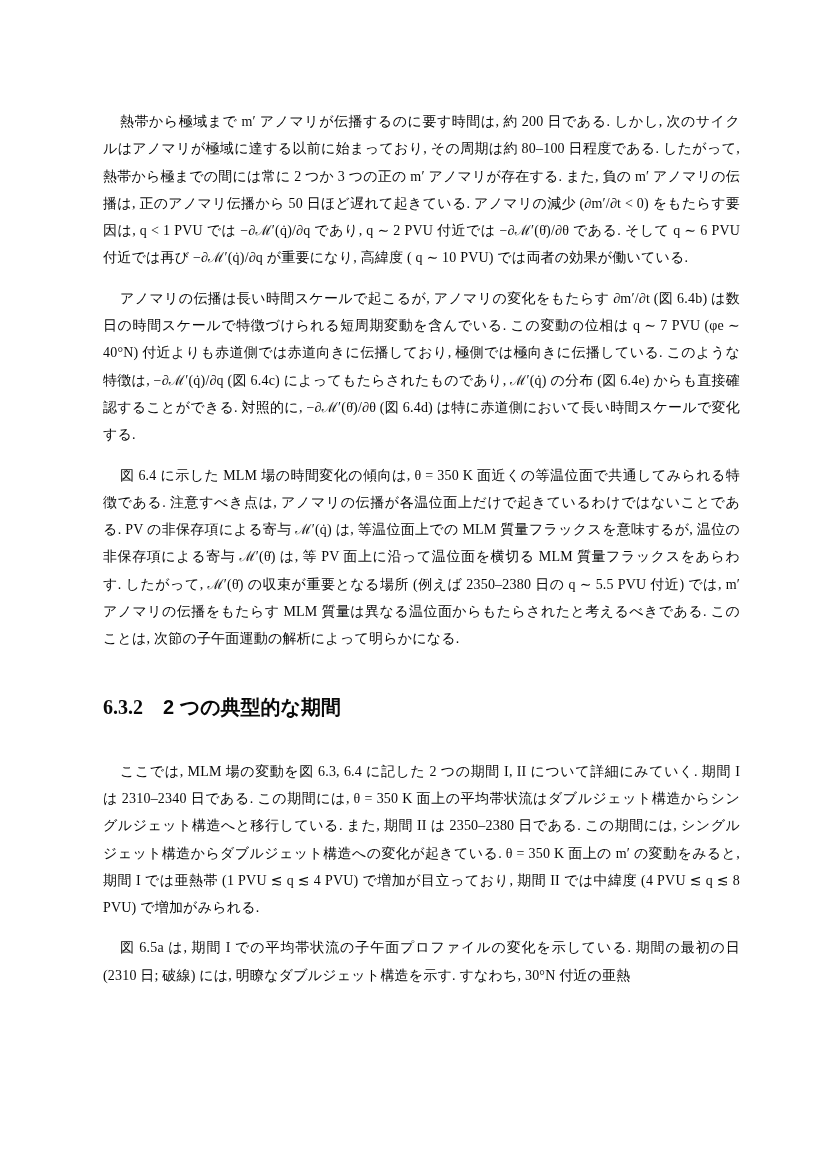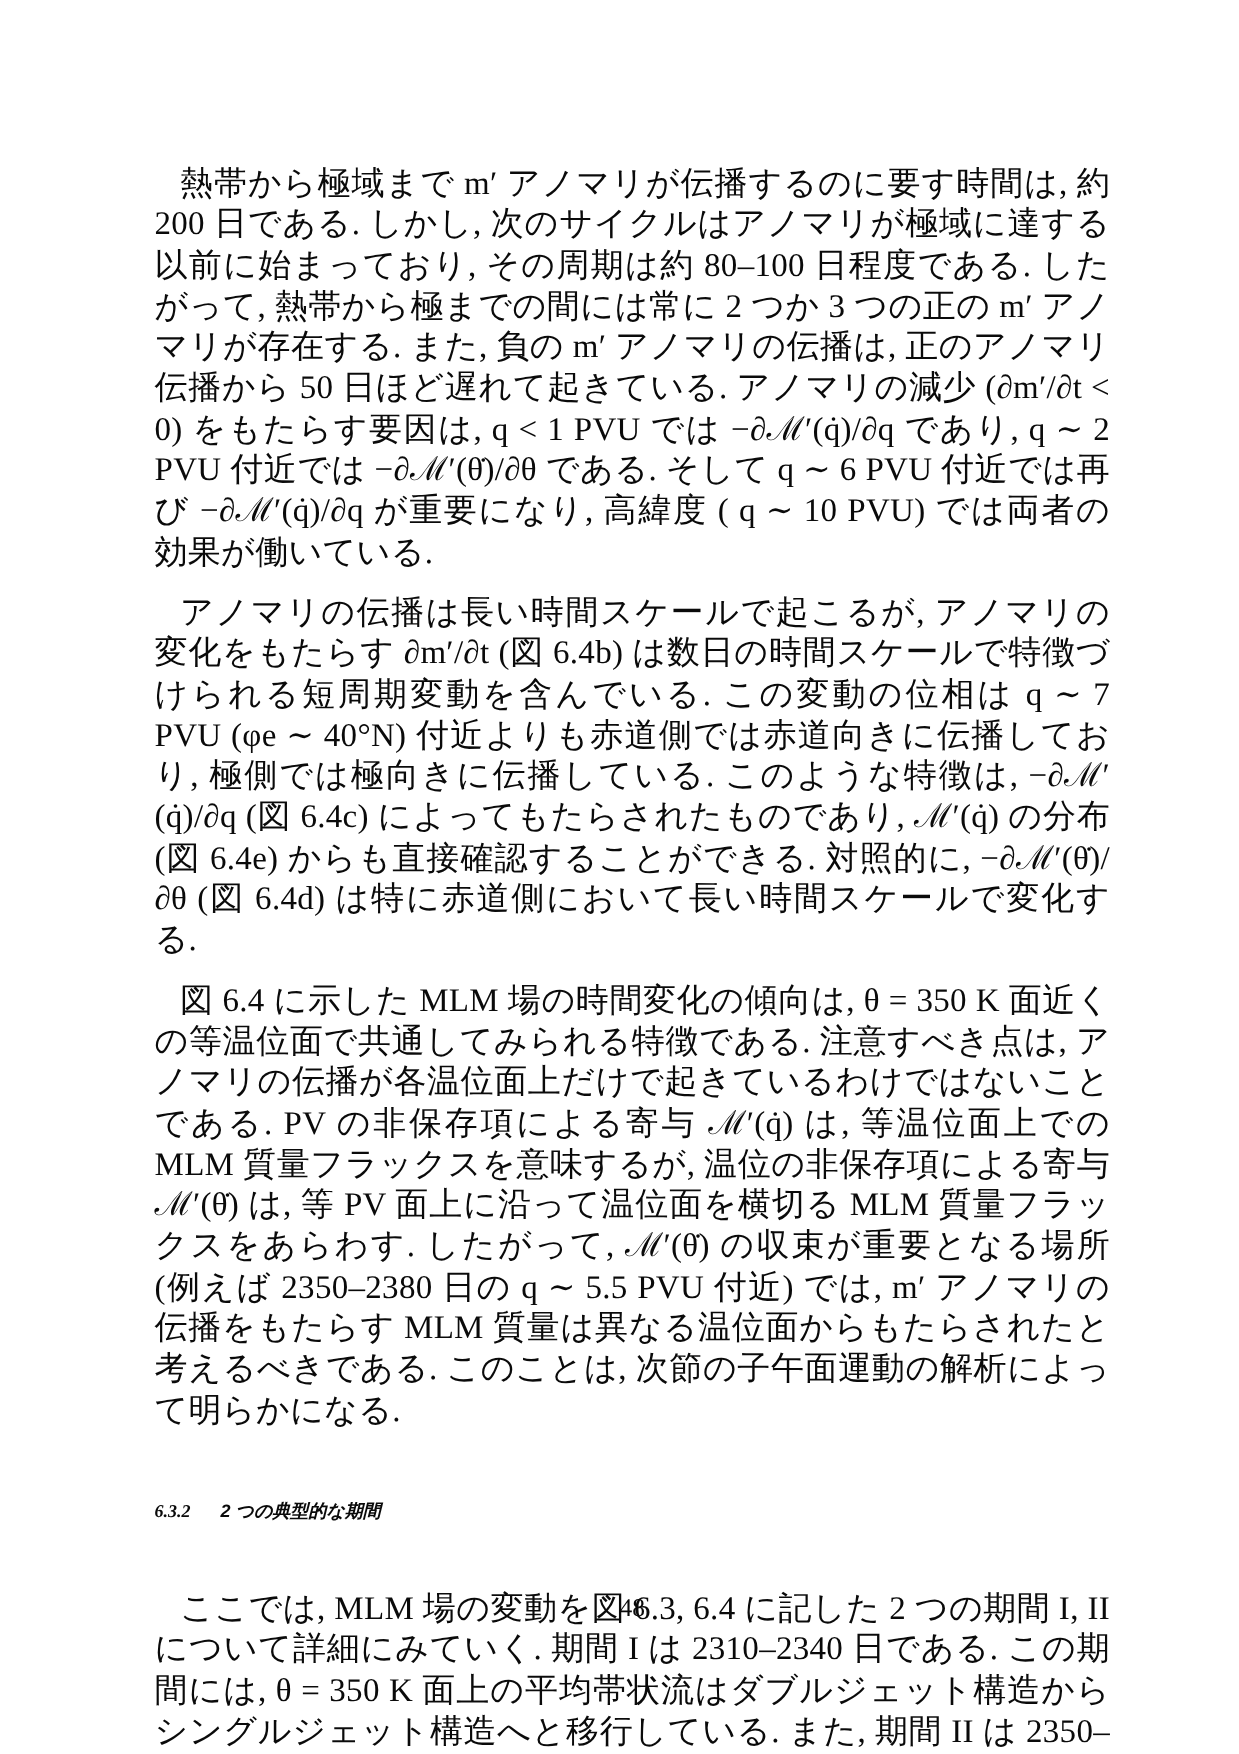--- a/index.html
+++ b/index.html
@@ -16,32 +16,31 @@
     font-family: "Liberation Serif", "DejaVu Serif", serif;
     overflow: hidden;
   }
   .content {
     position: absolute;
     left: 103px;
     top: 108px;
     width: 637px;
   }
   .body-para {
-    font-size: 22px;
+    font-size: 14px;
     line-height: 27.3px;
     text-align: justify;
     text-indent: 17px;
     margin: 0 0 13px 0;
     letter-spacing: 0.2px;
   }
   .section-heading {
     margin: 40px 0 37px 0;
-    font-size: 12px;
+    font-size: 20px;
     line-height: 28px;
-    font-style: italic;
   }
   .section-number {
     font-family: "Liberation Serif", "DejaVu Serif", serif;
     font-weight: bold;
     margin-right: 20px;
   }
   .section-title {
     font-family: "Liberation Sans", "DejaVu Sans", sans-serif;
     font-weight: bold;
   }
@@ -66,19 +65,17 @@
     <p class="body-para">アノマリの伝播は長い時間スケールで起こるが, アノマリの変化をもたらす ∂m′/∂t (図 6.4b) は数日の時間スケールで特徴づけられる短周期変動を含んでいる. この変動の位相は q ∼ 7 PVU (φe ∼ 40°N) 付近よりも赤道側では赤道向きに伝播しており, 極側では極向きに伝播している. このような特徴は, −∂ℳ′(q̇)/∂q (図 6.4c) によってもたらされたものであり, ℳ′(q̇) の分布 (図 6.4e) からも直接確認することができる. 対照的に, −∂ℳ′(θ̇)/∂θ (図 6.4d) は特に赤道側において長い時間スケールで変化する.</p>
 
     <p class="body-para">図 6.4 に示した MLM 場の時間変化の傾向は, θ = 350 K 面近くの等温位面で共通してみられる特徴である. 注意すべき点は, アノマリの伝播が各温位面上だけで起きているわけではないことである. PV の非保存項による寄与 ℳ′(q̇) は, 等温位面上での MLM 質量フラックスを意味するが, 温位の非保存項による寄与 ℳ′(θ̇) は, 等 PV 面上に沿って温位面を横切る MLM 質量フラックスをあらわす. したがって, ℳ′(θ̇) の収束が重要となる場所 (例えば 2350–2380 日の q ∼ 5.5 PVU 付近) では, m′ アノマリの伝播をもたらす MLM 質量は異なる温位面からもたらされたと考えるべきである. このことは, 次節の子午面運動の解析によって明らかになる.</p>
 
     <h2 class="section-heading">
       <span class="section-number">6.3.2</span><span class="section-title">2 つの典型的な期間</span>
     </h2>
 
     <p class="body-para">ここでは, MLM 場の変動を図 6.3, 6.4 に記した 2 つの期間 I, II について詳細にみていく. 期間 I は 2310–2340 日である. この期間には, θ = 350 K 面上の平均帯状流はダブルジェット構造からシングルジェット構造へと移行している. また, 期間 II は 2350–2380 日である. この期間には, シングルジェット構造からダブルジェット構造への変化が起きている. θ = 350 K 面上の m′ の変動をみると, 期間 I では亜熱帯 (1 PVU ≲ q ≲ 4 PVU) で増加が目立っており, 期間 II では中緯度 (4 PVU ≲ q ≲ 8 PVU) で増加がみられる.</p>
 
+    <p class="body-para">図 6.5a は, 期間 I での平均帯状流の子午面プロファイルの変化を示している. 期間の最初の日 (2310 日; 破線) には, 明瞭なダブルジェット構造を示す. すなわち, 30°N 付近の亜熱</p>
 
   </main>
 
-  <div class="footer">
-    <span>48</span>
-  </div>
 </div>
 
 </body></html>

